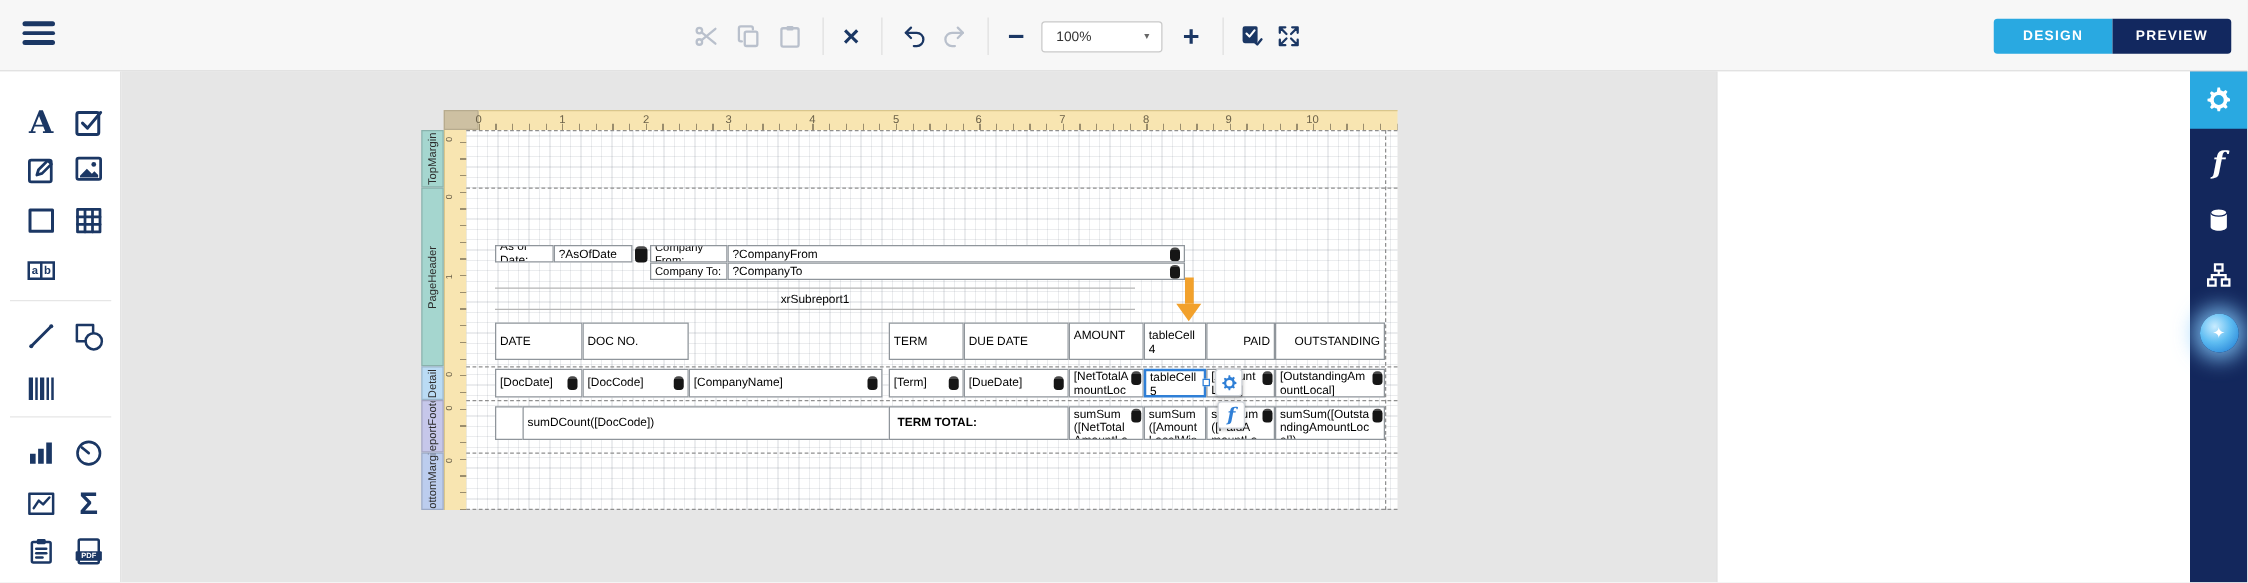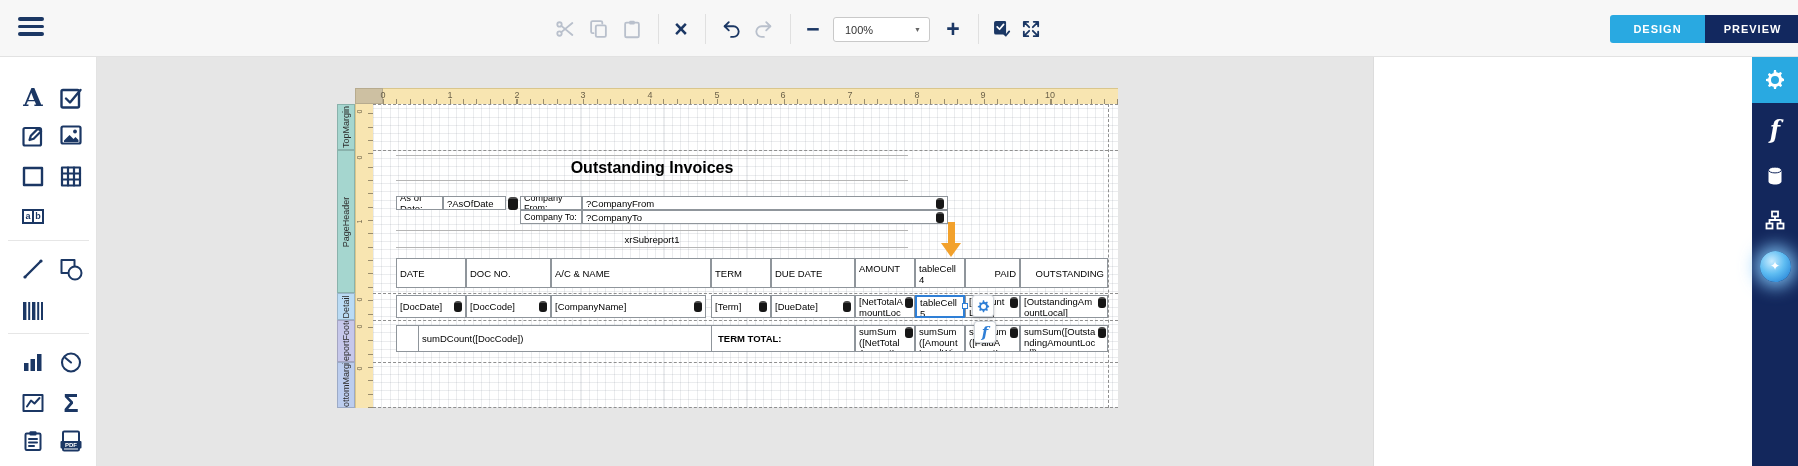--- a/index.html
+++ b/index.html
@@ -13,21 +13,21 @@
   .burger { position:absolute; left:18px; top:17px; width:26px; height:22px; cursor:pointer; }
   .burger i { display:block; height:3.5px; background:#1b3764; border-radius:2px; margin-bottom:4.2px; }
   .tbico { position:absolute; top:16px; width:26px; height:26px; display:flex; align-items:center; justify-content:center; }
   .tbico svg { width:22px; height:22px; }
   svg.ln { fill:none; stroke:#1b3764; stroke-width:2; stroke-linecap:round; stroke-linejoin:round; }
   svg.ln.grey { stroke:#b9c0cc; }
   .tbsep { position:absolute; top:14px; width:1px; height:30px; background:#e0e0e0; }
   .tbtxt { font-size:23px; color:#1b3764; font-weight:bold; line-height:1; }
   .zoomsel { position:absolute; left:833px; top:17px; width:97px; height:25px; background:#fff; border:1px solid #c9c9c9; border-radius:3px; display:flex; align-items:center; justify-content:space-between; padding:0 8px 0 11px; font-size:11px; color:#333; cursor:pointer; }
   .zoomsel .car { font-size:7px; color:#666; }
-  .segbtn { position:absolute; top:15px; width:95px; height:28px; display:flex; align-items:center; justify-content:center; color:#fff; font-size:11px; font-weight:bold; letter-spacing:1px; cursor:pointer;margin-left:15px; }
+  .segbtn { position:absolute; top:15px; width:95px; height:28px; display:flex; align-items:center; justify-content:center; color:#fff; font-size:11px; font-weight:bold; letter-spacing:1px; cursor:pointer; }
   #btn-design { left:1595px; background:#29a9e1; border-radius:3px 0 0 3px; }
   #btn-preview { left:1690px; background:#12285f; border-radius:0 3px 3px 0; }
 
   
   .toolbox { position:absolute; left:0; top:57px; width:97px; height:409px; background:#fff; border-right:1px solid #e3e3e3; z-index:20; }
   .tool { position:absolute; width:30px; height:30px; display:flex; align-items:center; justify-content:center; cursor:pointer; }
   .tool svg { width:26px; height:26px; }
   .tdiv { position:absolute; left:8px; width:81px; height:1px; background:#e6e6e6; }
   .glyphA { font-family:"DejaVu Serif", serif; font-weight:bold; font-size:25px; color:#1b3764; line-height:1; }
   .sigma { font-size:25px; font-weight:bold; color:#1b3764; line-height:1; }
@@ -339,23 +339,20 @@
   </div>
 
   <div class="dash-h" style="left:373px; top:104px; width:745px"></div>
   <div class="dash-h" style="left:373px; top:150px; width:745px"></div>
   <div class="dash-h" style="left:373px; top:293px; width:745px"></div>
   <div class="dash-h" style="left:373px; top:320px; width:745px"></div>
   <div class="dash-h" style="left:373px; top:362px; width:745px"></div>
   <div class="dash-h" style="left:373px; top:407px; width:745px"></div>
   <div class="dash-v" style="left:1108px; top:104px; height:304px"></div>
 
-  <div class="abs titlecell" style="left:396px; top:155px; width:512px; height:26px">
-    <span>Outstanding Invoices</span>
-  </div>
 
   <div class="rc flexc" style="left:396px; top:196px; width:47px; height:14px">
     <span>As of Date:</span>
   </div>
   <div class="rc flexc" style="left:443px; top:196px; width:63px; height:14px">
     <span>?AsOfDate</span>
   </div>
   <span class="dbi big abs" style="left:508px; top:197px"></span>
   <div class="rc flexc" style="left:520px; top:196px; width:62px; height:14px; font-size:9px">
     <span>Company From:</span>
@@ -377,23 +374,20 @@
   </div>
 
   <div class="arrow-stem"></div>
   <div class="arrow-head"></div>
 
   <div class="rc flexc" style="left:396px; top:258px; width:70px; height:30px">
       <span>DATE</span>
     </div>
   <div class="rc flexc" style="left:466px; top:258px; width:85px; height:30px">
       <span>DOC NO.</span>
-    </div>
-  <div class="rc flexc" style="left:551px; top:258px; width:160px; height:30px">
-      <span>A/C &amp; NAME</span>
     </div>
   <div class="rc flexc" style="left:711px; top:258px; width:60px; height:30px">
       <span>TERM</span>
     </div>
   <div class="rc flexc" style="left:771px; top:258px; width:84px; height:30px">
       <span>DUE DATE</span>
     </div>
   <div class="rc wrapc txc" style="left:855px; top:258px; width:60px; height:30px; padding-top:5px"><span>AMOUNT</span></div>
   <div class="rc wrapc" style="left:915px; top:258px; width:50px; height:30px; padding-top:5px"><span>tableCell4</span></div>
   <div class="rc flexc txr" style="left:965px; top:258px; width:55px; height:30px">

